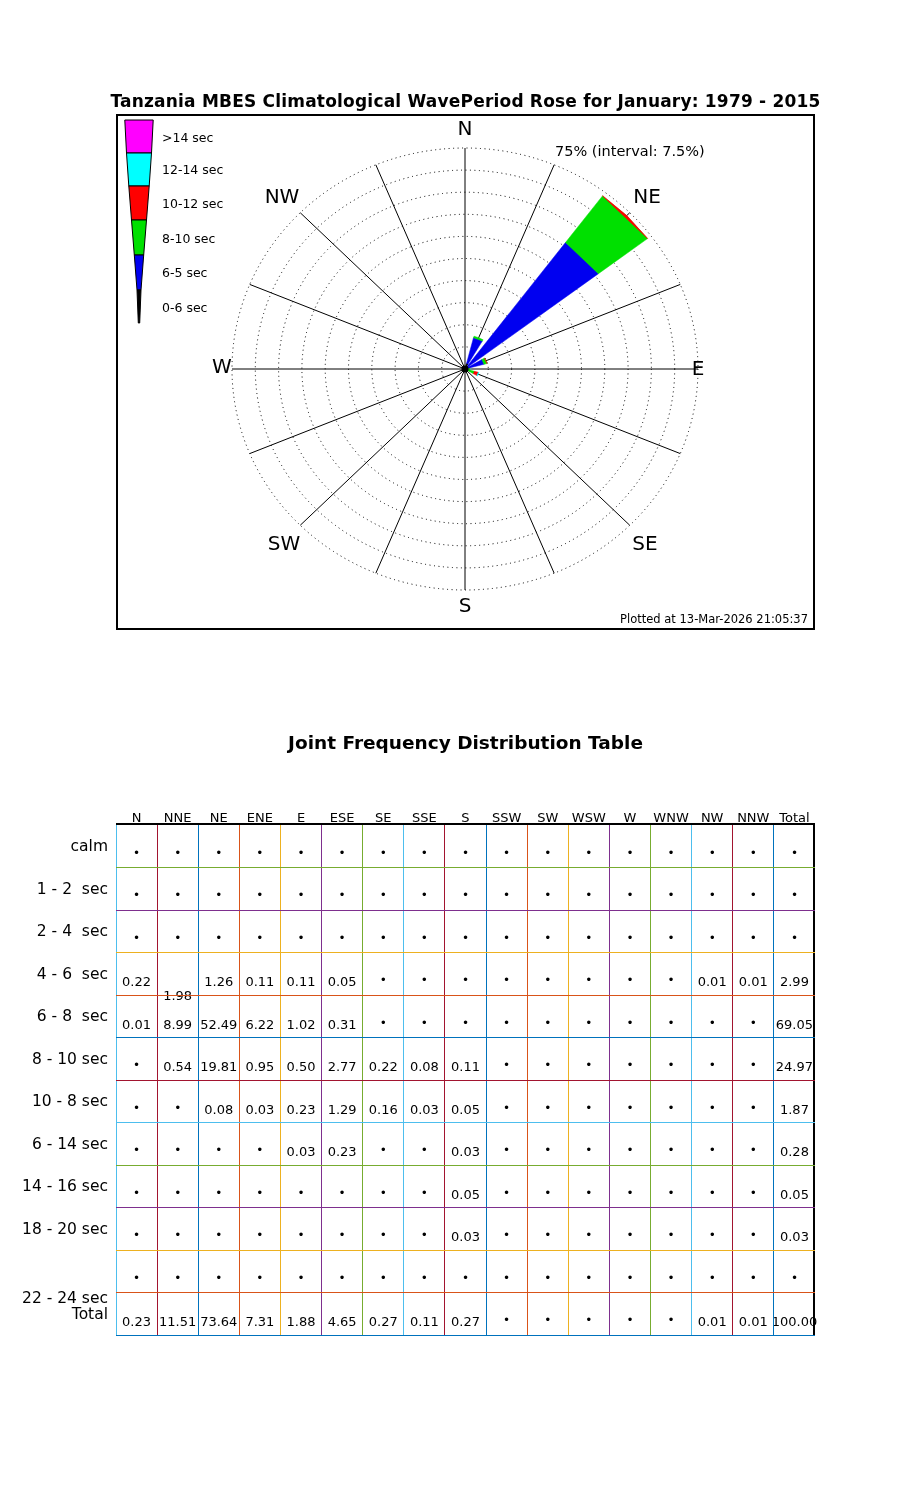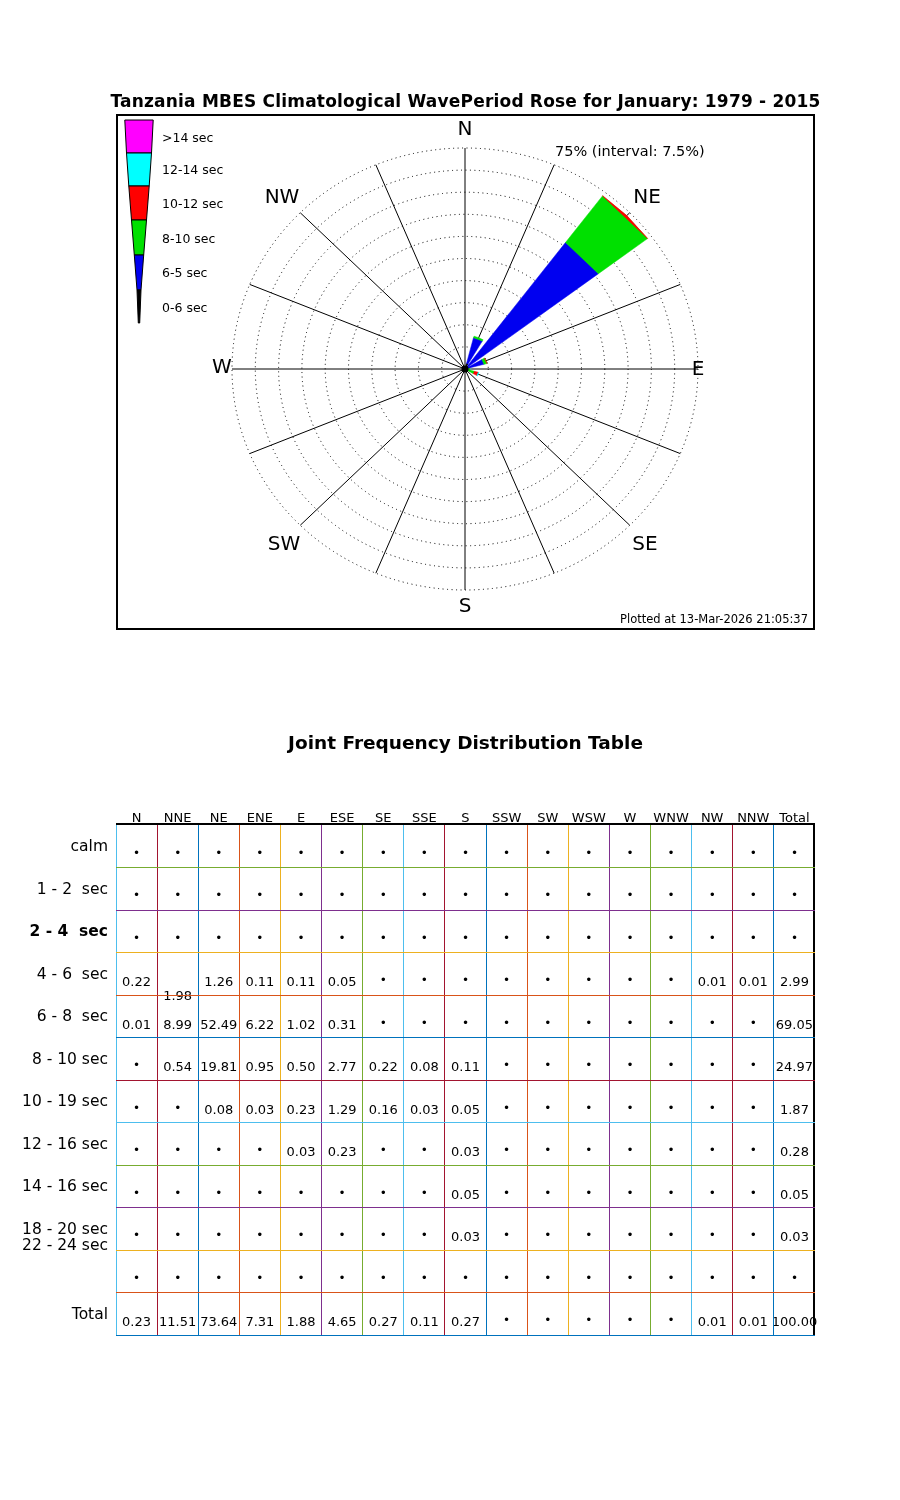--- a/index.html
+++ b/index.html
@@ -166,29 +166,29 @@
       <span>NW</span>
     </div>
     <div class="col-header" style="left:732.76px;top:804px;width:41.12px;">
       <span>NNW</span>
     </div>
     <div class="col-header" style="left:773.88px;top:804px;width:41.12px;">
       <span>Total</span>
     </div>
     <div class="row-header" style="top:825.00px;height:42.50px;"><span>calm</span></div>
     <div class="row-header" style="top:867.50px;height:42.50px;"><span>1 - 2  sec</span></div>
-    <div class="row-header" style="top:910.00px;height:42.50px;font-weight:bold;"><span>2 - 4  sec</span></div>
+    <div class="row-header" style="top:910.00px;height:42.50px;"><span>2 - 4  sec</span></div>
     <div class="row-header" style="top:952.50px;height:42.50px;"><span>4 - 6  sec</span></div>
     <div class="row-header" style="top:995.00px;height:42.50px;"><span>6 - 8  sec</span></div>
     <div class="row-header" style="top:1037.50px;height:42.50px;"><span>8 - 10 sec</span></div>
-    <div class="row-header" style="top:1080.00px;height:42.50px;"><span>10 - 19 sec</span></div>
-    <div class="row-header" style="top:1122.50px;height:42.50px;"><span>12 - 16 sec</span></div>
+    <div class="row-header" style="top:1080.00px;height:42.50px;"><span>10 - 8 sec</span></div>
+    <div class="row-header" style="top:1122.50px;height:42.50px;"><span>6 - 14 sec</span></div>
     <div class="row-header" style="top:1165.00px;height:42.50px;"><span>14 - 16 sec</span></div>
     <div class="row-header" style="top:1207.50px;height:42.50px;"><span>18 - 20 sec</span></div>
-    <div class="row-header" style="top:1224px;height:42.50px;"><span>22 - 24 sec</span></div>
+    <div class="row-header" style="top:1277px;height:42.50px;"><span>22 - 24 sec</span></div>
     <div class="row-header" style="top:1292.50px;height:42.50px;"><span>Total</span></div>
     <div class="cell dot" style="left:116.00px;top:825.00px;width:41.12px;height:42.50px;">
       <span>•</span>
     </div>
     <div class="cell dot" style="left:157.12px;top:825.00px;width:41.12px;height:42.50px;">
       <span>•</span>
     </div>
     <div class="cell dot" style="left:198.24px;top:825.00px;width:41.12px;height:42.50px;">
       <span>•</span>
     </div>

